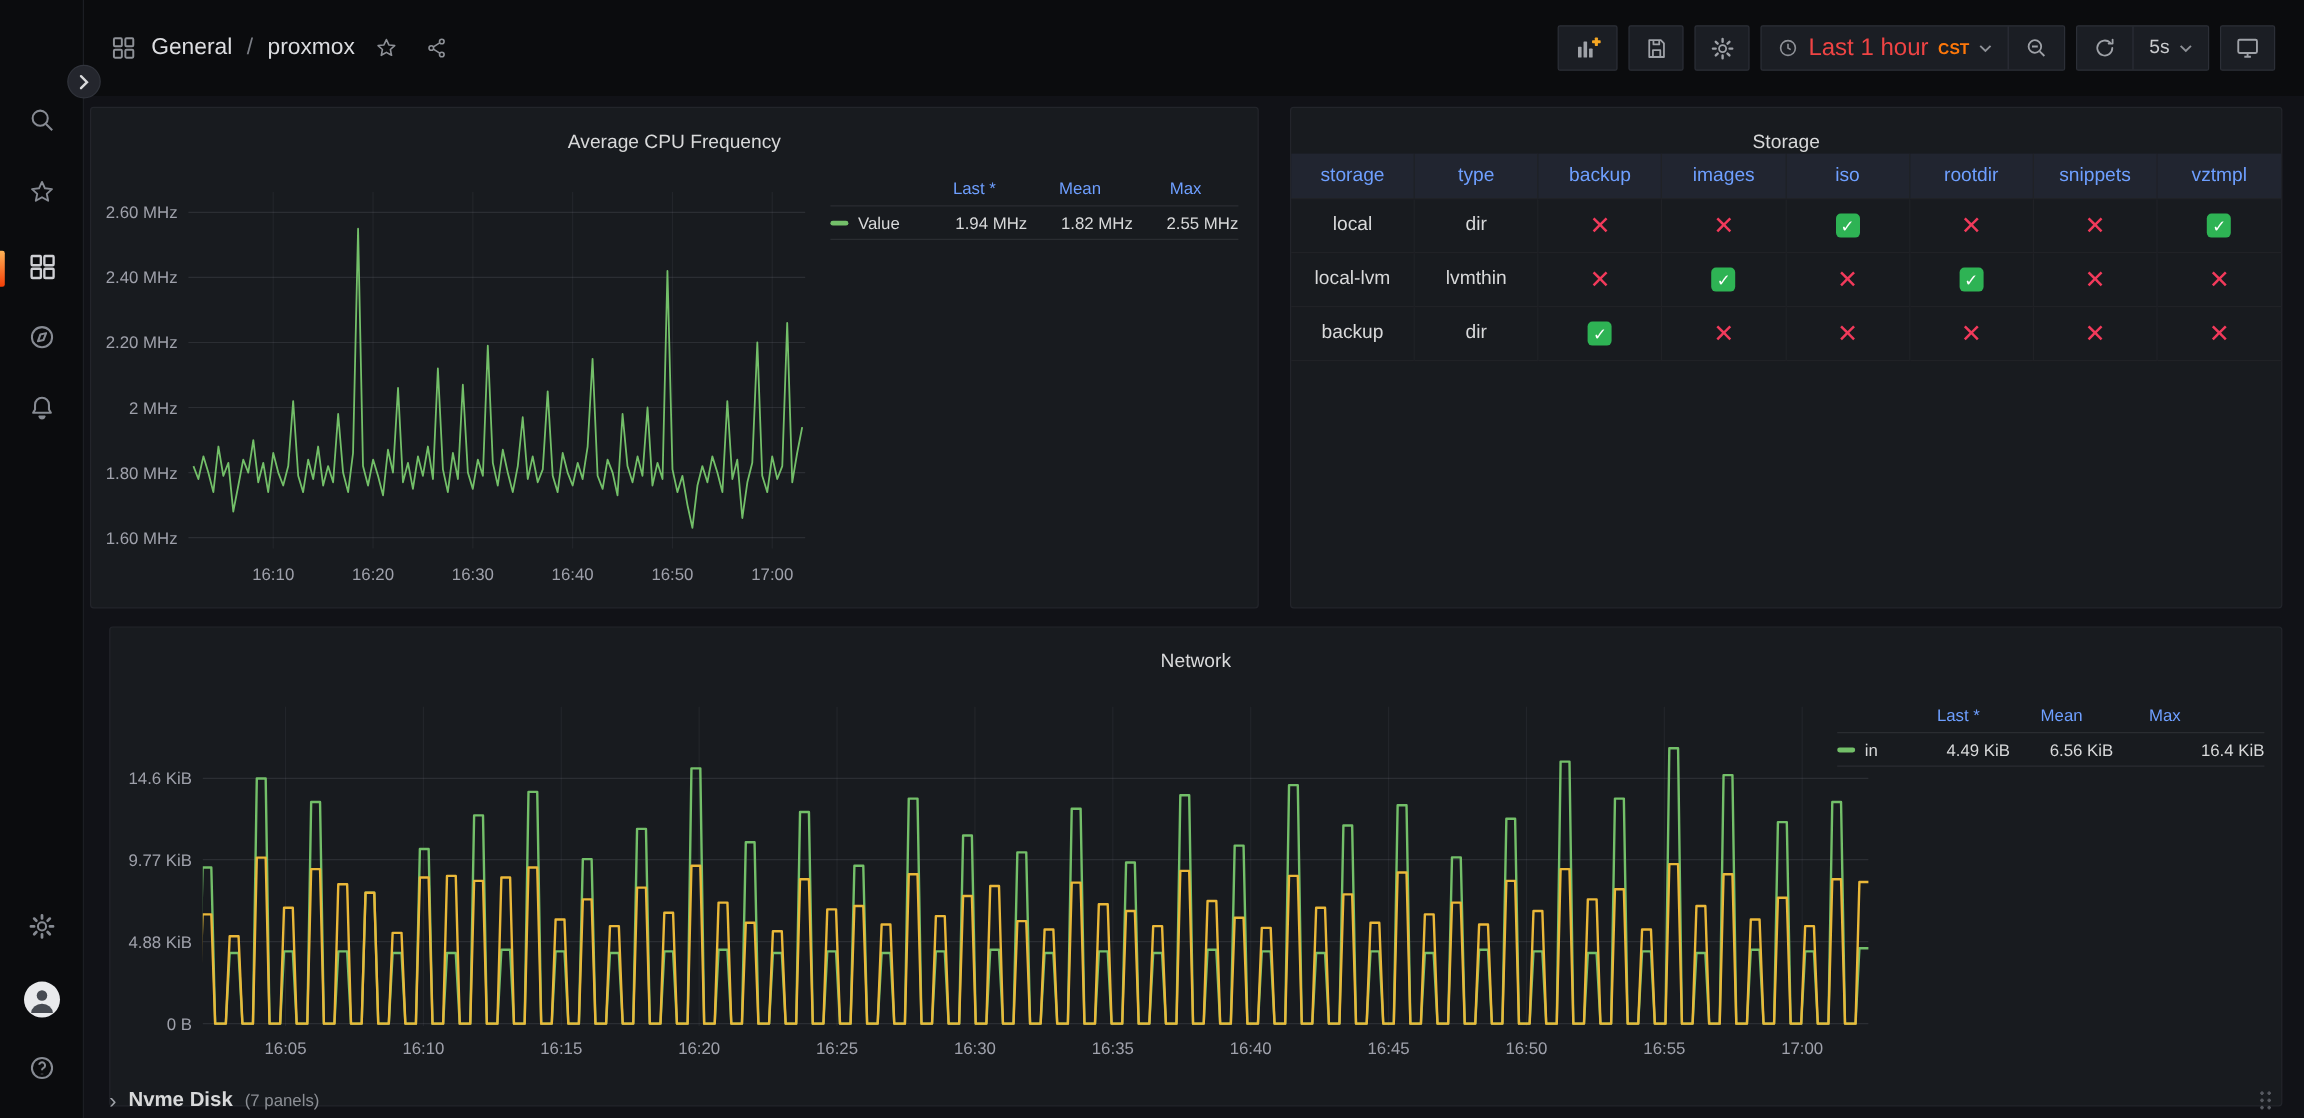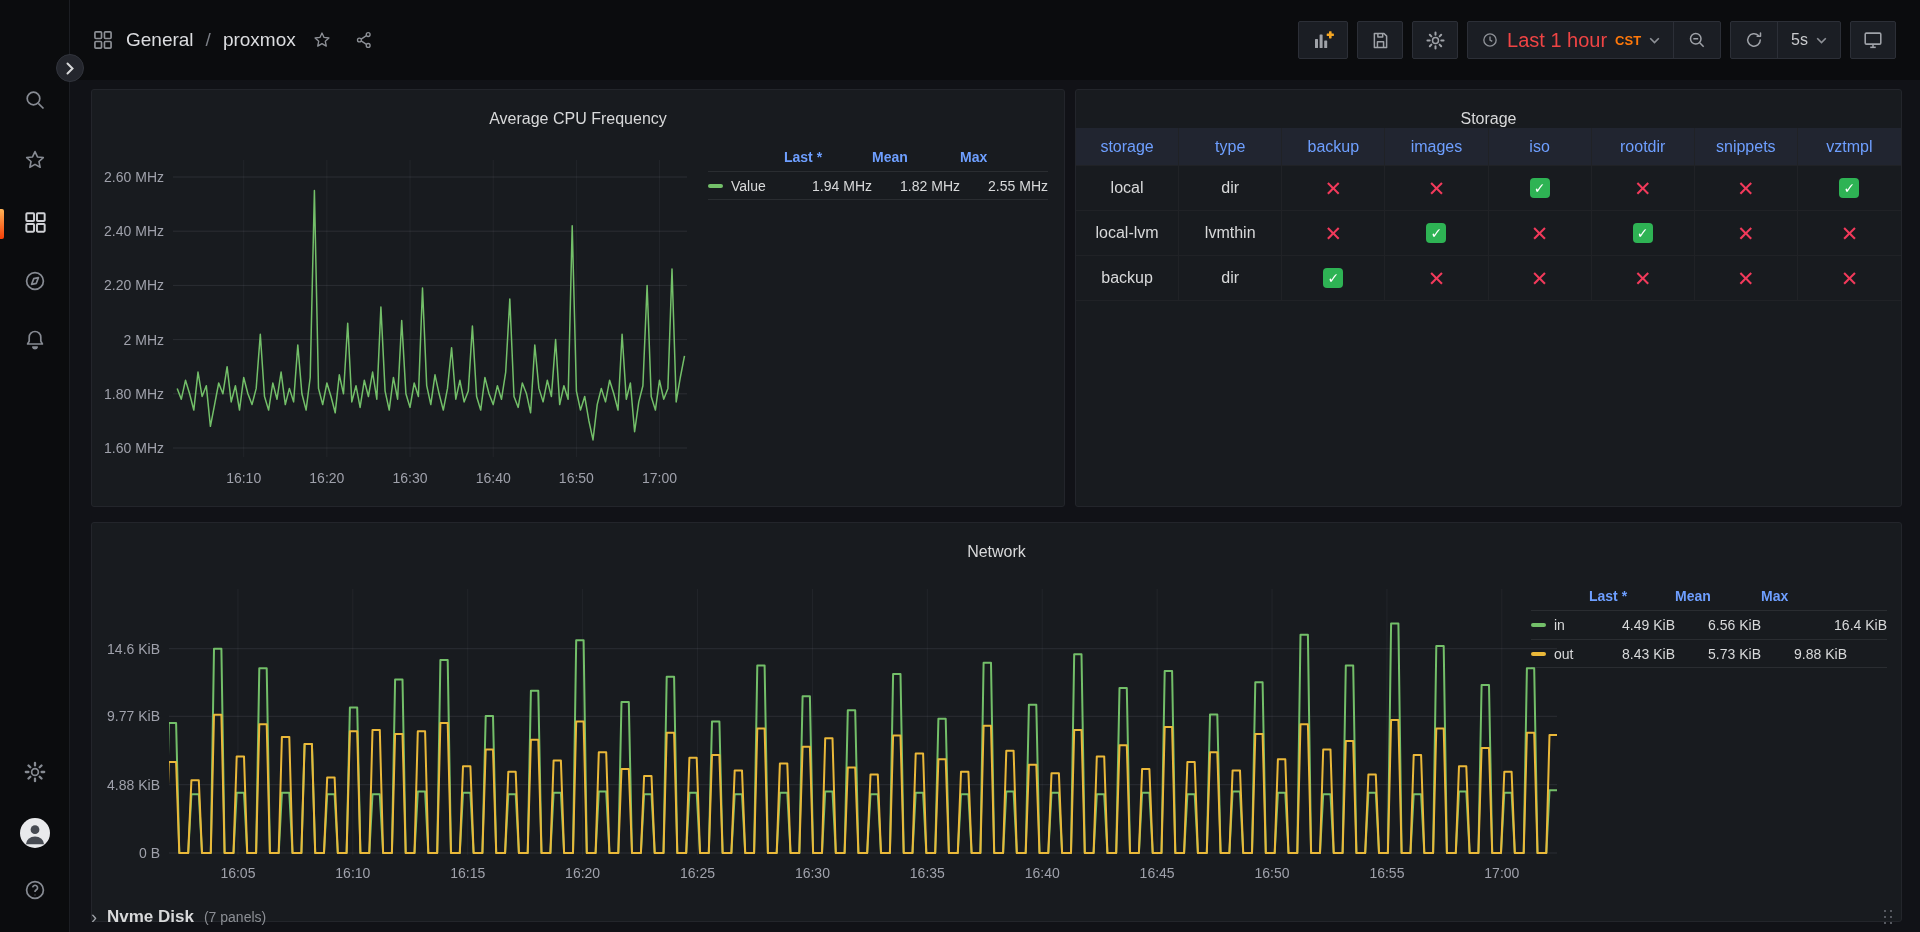--- a/index.html
+++ b/index.html
@@ -37,21 +37,21 @@
   .panel-title{position:absolute;top:7px;left:0;right:0;text-align:center;font-size:16px;font-weight:500;color:#d8d9da;z-index:2}
   .chart-svg{position:absolute;left:0;top:0}
   
   .legend{position:absolute;font-size:14px;color:#d8d9da;z-index:3}
   .lg-row{display:flex;align-items:center;height:29px}
   .lg-row.data{border-top:1px solid rgba(204,204,220,.10)}
   .lg-row.data:last-child{border-bottom:1px solid rgba(204,204,220,.10)}
   .lg-name{display:flex;align-items:center;gap:8px}
   .lg-swatch{width:15px;height:4px;border-radius:2px}
   .lg-val{text-align:right}
-  .lg-head{text-align:left;color:#6e9fff;font-weight:700}
+  .lg-head{text-align:center;color:#6e9fff;font-weight:400}
   
   .st-grid{position:absolute;left:0;top:38px;right:0;display:grid;grid-template-columns:repeat(8,1fr)}
   .st-cell{display:flex;align-items:center;justify-content:center;border-right:1px solid #202226;border-bottom:1px solid #202226;font-size:16px}
   .st-cell:nth-child(8n){border-right:none}
   .st-th{height:38px;background:#212530;color:#6e9fff}
   .st-td{height:45px;color:#d8d9da}
   .flag-check{width:20px;height:20px;border-radius:4px;background:#2eb354;color:#fff;font-size:14px;font-weight:700;
     display:inline-flex;align-items:center;justify-content:center}
   .flag-x{color:#f23a5b;font-size:21px;font-weight:700;line-height:1}
   
@@ -241,21 +241,21 @@
   </span>
   <span class="side-ic" style="top:878px">
     <svg width="24" height="24" viewBox="0 0 24 24" fill="none" stroke="currentColor" stroke-width="1.7">
       <circle cx="12" cy="12" r="8.4"></circle>
       <path d="M9.6 9.3a2.5 2.5 0 1 1 3.4 2.8c-.8.35-1 .9-1 1.8"></path>
         <path d="M12 16.8v.4" stroke-width="2.2"></path>
     </svg>
   </span>
 </nav>
 
-<section class="panel" style="left:91px;top:89px;width:974px;height:418px">
+<section class="panel" style="left:75px;top:89px;width:974px;height:418px">
   <h2 class="panel-title">Average CPU Frequency</h2>
   <svg id="cpu-svg" class="chart-svg" width="974" height="418">
       <line x1="151.6945" y1="70" x2="151.6945" y2="367" stroke="rgba(204,204,220,0.06)"></line>
       <text x="151.6945" y="393" text-anchor="middle" fill="#9fa1ab" font-size="14">16:10</text>
       <line x1="234.8645" y1="70" x2="234.8645" y2="367" stroke="rgba(204,204,220,0.06)"></line>
       <text x="234.8645" y="393" text-anchor="middle" fill="#9fa1ab" font-size="14">16:20</text>
       <line x1="318.0345" y1="70" x2="318.0345" y2="367" stroke="rgba(204,204,220,0.06)"></line>
       <text x="318.0345" y="393" text-anchor="middle" fill="#9fa1ab" font-size="14">16:30</text>
       <line x1="401.2045" y1="70" x2="401.2045" y2="367" stroke="rgba(204,204,220,0.06)"></line>
       <text x="401.2045" y="393" text-anchor="middle" fill="#9fa1ab" font-size="14">16:40</text>
@@ -422,29 +422,20 @@
       </div>
       <div class="lg-row data">
         <span class="lg-name" style="width: 58px;">
           <span class="lg-swatch" style="background: rgb(115, 191, 105);"></span>
           <span>in</span>
         </span>
         <span class="lg-val" style="width: 86px;">4.49 KiB</span>
         <span class="lg-val" style="width: 86px;">6.56 KiB</span>
         <span class="lg-val" style="width: 86px; margin-left: 40px;">16.4 KiB</span>
       </div>
-      <div class="lg-row data">
-        <span class="lg-name" style="width: 58px;">
-          <span class="lg-swatch" style="background: rgb(234, 184, 57);"></span>
-          <span>out</span>
-        </span>
-        <span class="lg-val" style="width: 86px;">8.43 KiB</span>
-        <span class="lg-val" style="width: 86px;">5.73 KiB</span>
-        <span class="lg-val" style="width: 86px;">9.88 KiB</span>
-      </div>
     </div>
 </section>
 
 <div class="dash-row">
   <span class="row-chevron">›</span>
   <span class="row-title">Nvme Disk</span>
   <span class="row-meta">(7 panels)</span>
   <span class="drag-handle"></span>
 </div>
 

